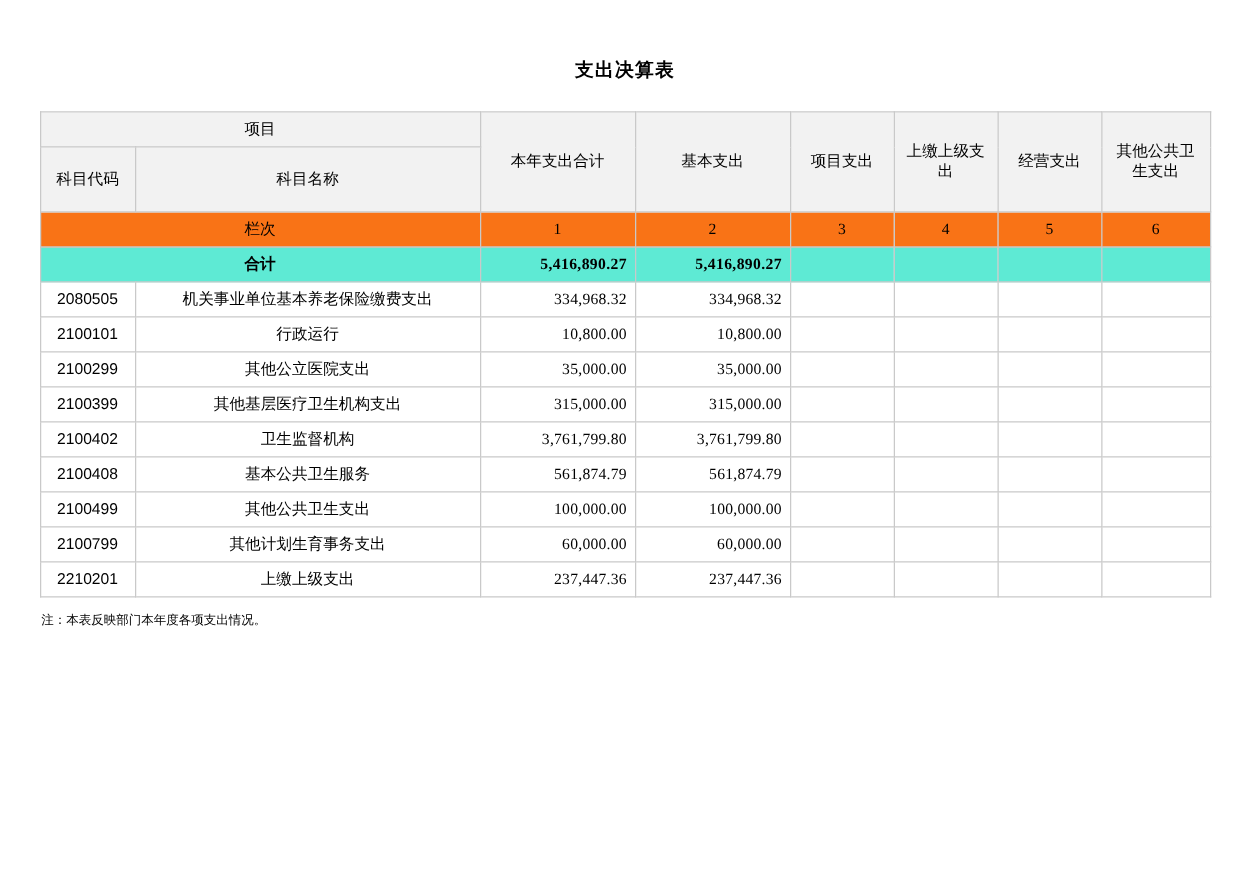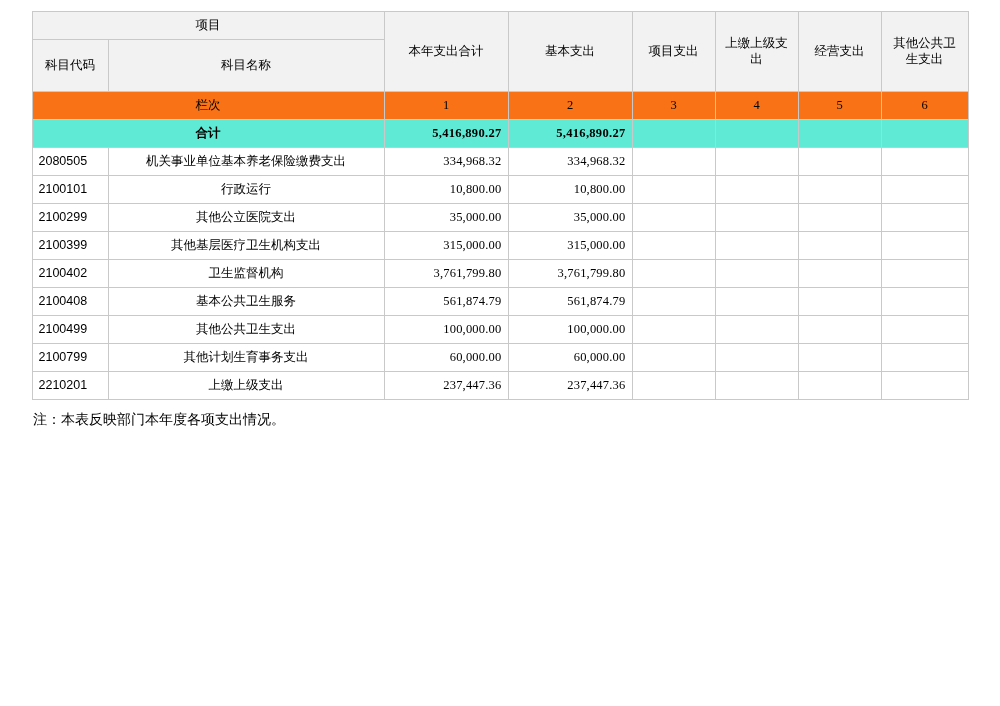--- a/index.html
+++ b/index.html
@@ -71,49 +71,50 @@
     letter-spacing: 0.3px;
   }
   .row-total .c-center {
     text-align: center;
   }
   .data-row td {
     height: 29px;
     background: #ffffff;
   }
   .c-code {
-    text-align: left;
+    text-align: center;
   }
   .c-name {
     text-align: center;
     padding-left: 10px;
   }
   .c-num {
     text-align: right;
     padding-right: 8px;
     font-family: Liberation Serif, serif;
     letter-spacing: 0.2px;
   }
   .note {
     width: 936px;
     margin: 6px auto 0 auto;
-    font-size: 14px;
+    font-size: 10px;
     font-family: "Liberation Sans", "DejaVu Sans", sans-serif;
     text-align: left;
     padding-left: 2px;
   }
   .colhdr-num {
     font-family: "Liberation Serif", "DejaVu Serif", serif;
   }
 </style>
 </head>
 <body>
 
 <div class="page">
 
+  <div class="doc-title">支出决算表</div>
 
   <table class="budget">
     <colgroup>
       <col style="width:76px">
       <col style="width:276px">
       <col style="width:124px">
       <col style="width:124px">
       <col style="width:83px">
       <col style="width:83px">
       <col style="width:83px">

